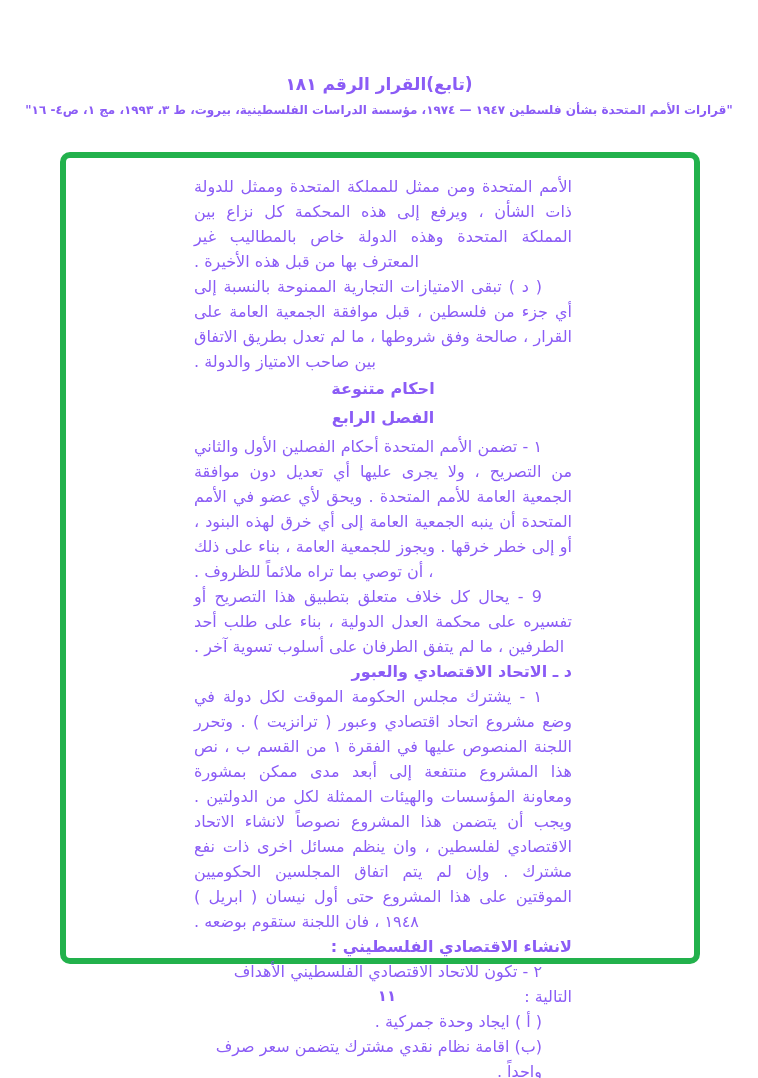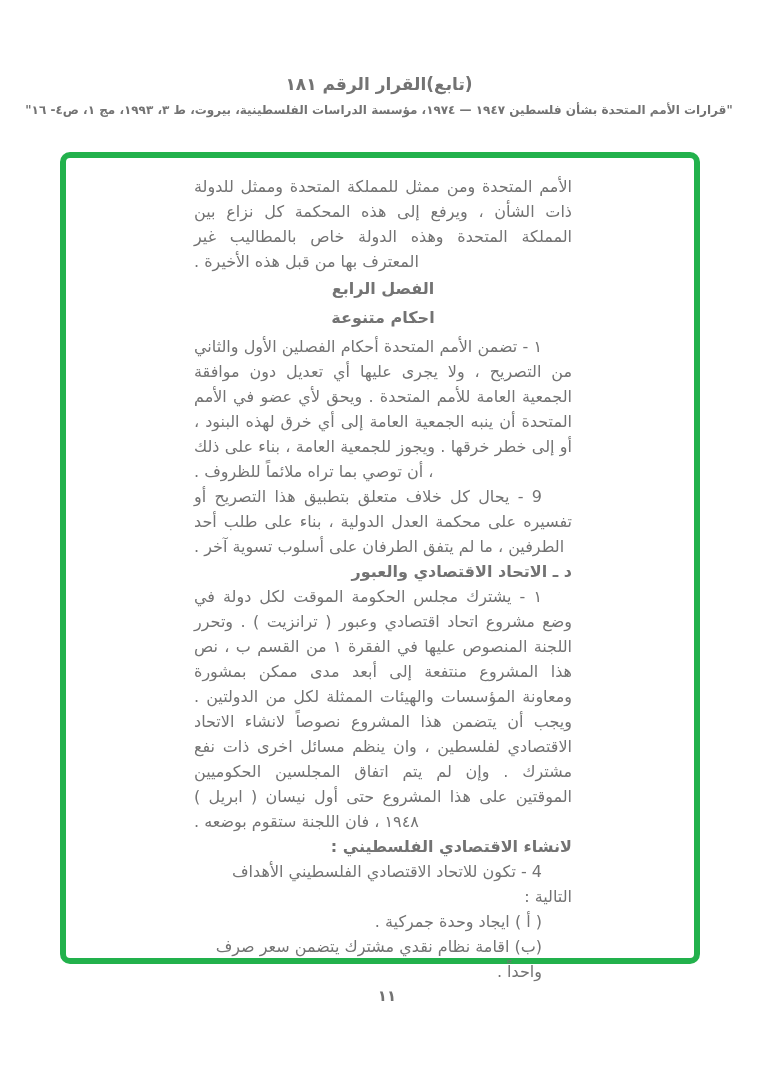--- a/index.html
+++ b/index.html
@@ -6,21 +6,21 @@
     margin: 0;
     padding: 0;
     background: #ffffff;
   }
   .page {
     position: relative;
     width: 758px;
     height: 1078px;
     background: #ffffff;
     font-family: "DejaVu Sans", sans-serif;
-    color: #737373;
+    color: #8b5cf6;
     overflow: hidden;
   }
   .header {
     position: absolute;
     top: 72px;
     left: 0;
     width: 758px;
     text-align: center;
     direction: rtl;
   }
@@ -106,28 +106,29 @@
 <div class="page">
 
   <div class="header">
     <p class="header-title">(تابع)القرار الرقم ١٨١</p>
     <p class="header-source">"قرارات الأمم المتحدة بشأن فلسطين ١٩٤٧ — ١٩٧٤، مؤسسة الدراسات الفلسطينية، بيروت، ط ٣، ١٩٩٣، مج ١، ص٤- ١٦"</p>
   </div>
 
   <div class="green-box">
     <div class="text-column">
         <p class="row p">الأمم المتحدة ومن ممثل للمملكة المتحدة وممثل للدولة ذات الشأن ، ويرفع إلى هذه المحكمة كل نزاع بين المملكة المتحدة وهذه الدولة خاص بالمطاليب غير المعترف بها من قبل هذه الأخيرة .</p>
+        <p class="row p-indent">( د ) تبقى الامتيازات التجارية الممنوحة بالنسبة إلى أي جزء من فلسطين ، قبل موافقة الجمعية العامة على القرار ، صالحة وفق شروطها ، ما لم تعدل بطريق الاتفاق بين صاحب الامتياز والدولة .</p>
+        <p class="row h-center">احكام متنوعة</p>
         <p class="row h-center">الفصل الرابع</p>
-        <p class="row h-center">احكام متنوعة</p>
         <p class="row p-indent">١ - تضمن الأمم المتحدة أحكام الفصلين الأول والثاني من التصريح ، ولا يجرى عليها أي تعديل دون موافقة الجمعية العامة للأمم المتحدة . ويحق لأي عضو في الأمم المتحدة أن ينبه الجمعية العامة إلى أي خرق لهذه البنود ، أو إلى خطر خرقها . ويجوز للجمعية العامة ، بناء على ذلك ، أن توصي بما تراه ملائماً للظروف .</p>
         <p class="row p-indent">9 - يحال كل خلاف متعلق بتطبيق هذا التصريح أو تفسيره على محكمة العدل الدولية ، بناء على طلب أحد الطرفين ، ما لم يتفق الطرفان على أسلوب تسوية آخر .</p>
         <p class="row h-right">د ـ الاتحاد الاقتصادي والعبور</p>
         <p class="row p-indent">١ - يشترك مجلس الحكومة الموقت لكل دولة في وضع مشروع اتحاد اقتصادي وعبور ( ترانزيت ) . وتحرر اللجنة المنصوص عليها في الفقرة ١ من القسم ب ، نص هذا المشروع منتفعة إلى أبعد مدى ممكن بمشورة ومعاونة المؤسسات والهيئات الممثلة لكل من الدولتين . ويجب أن يتضمن هذا المشروع نصوصاً لانشاء الاتحاد الاقتصادي لفلسطين ، وان ينظم مسائل اخرى ذات نفع مشترك . وإن لم يتم اتفاق المجلسين الحكوميين الموقتين على هذا المشروع حتى أول نيسان ( ابريل ) ١٩٤٨ ، فان اللجنة ستقوم بوضعه .</p>
         <p class="row h-right">لانشاء الاقتصادي الفلسطيني :</p>
-        <p class="row p-single">4 - تكون للاتحاد الاقتصادي الفلسطيني الأهداف التالية :</p>
+        <p class="row p-single">٢ - تكون للاتحاد الاقتصادي الفلسطيني الأهداف التالية :</p>
         <p class="row p-list">( أ ) ايجاد وحدة جمركية .</p>
         <p class="row p-list">(ب) اقامة نظام نقدي مشترك يتضمن سعر صرف واحداً .</p>
       </div>
   </div>
 
   <div class="footer">
     <span class="footer-page">١١</span>
   </div>
 
 </div>

